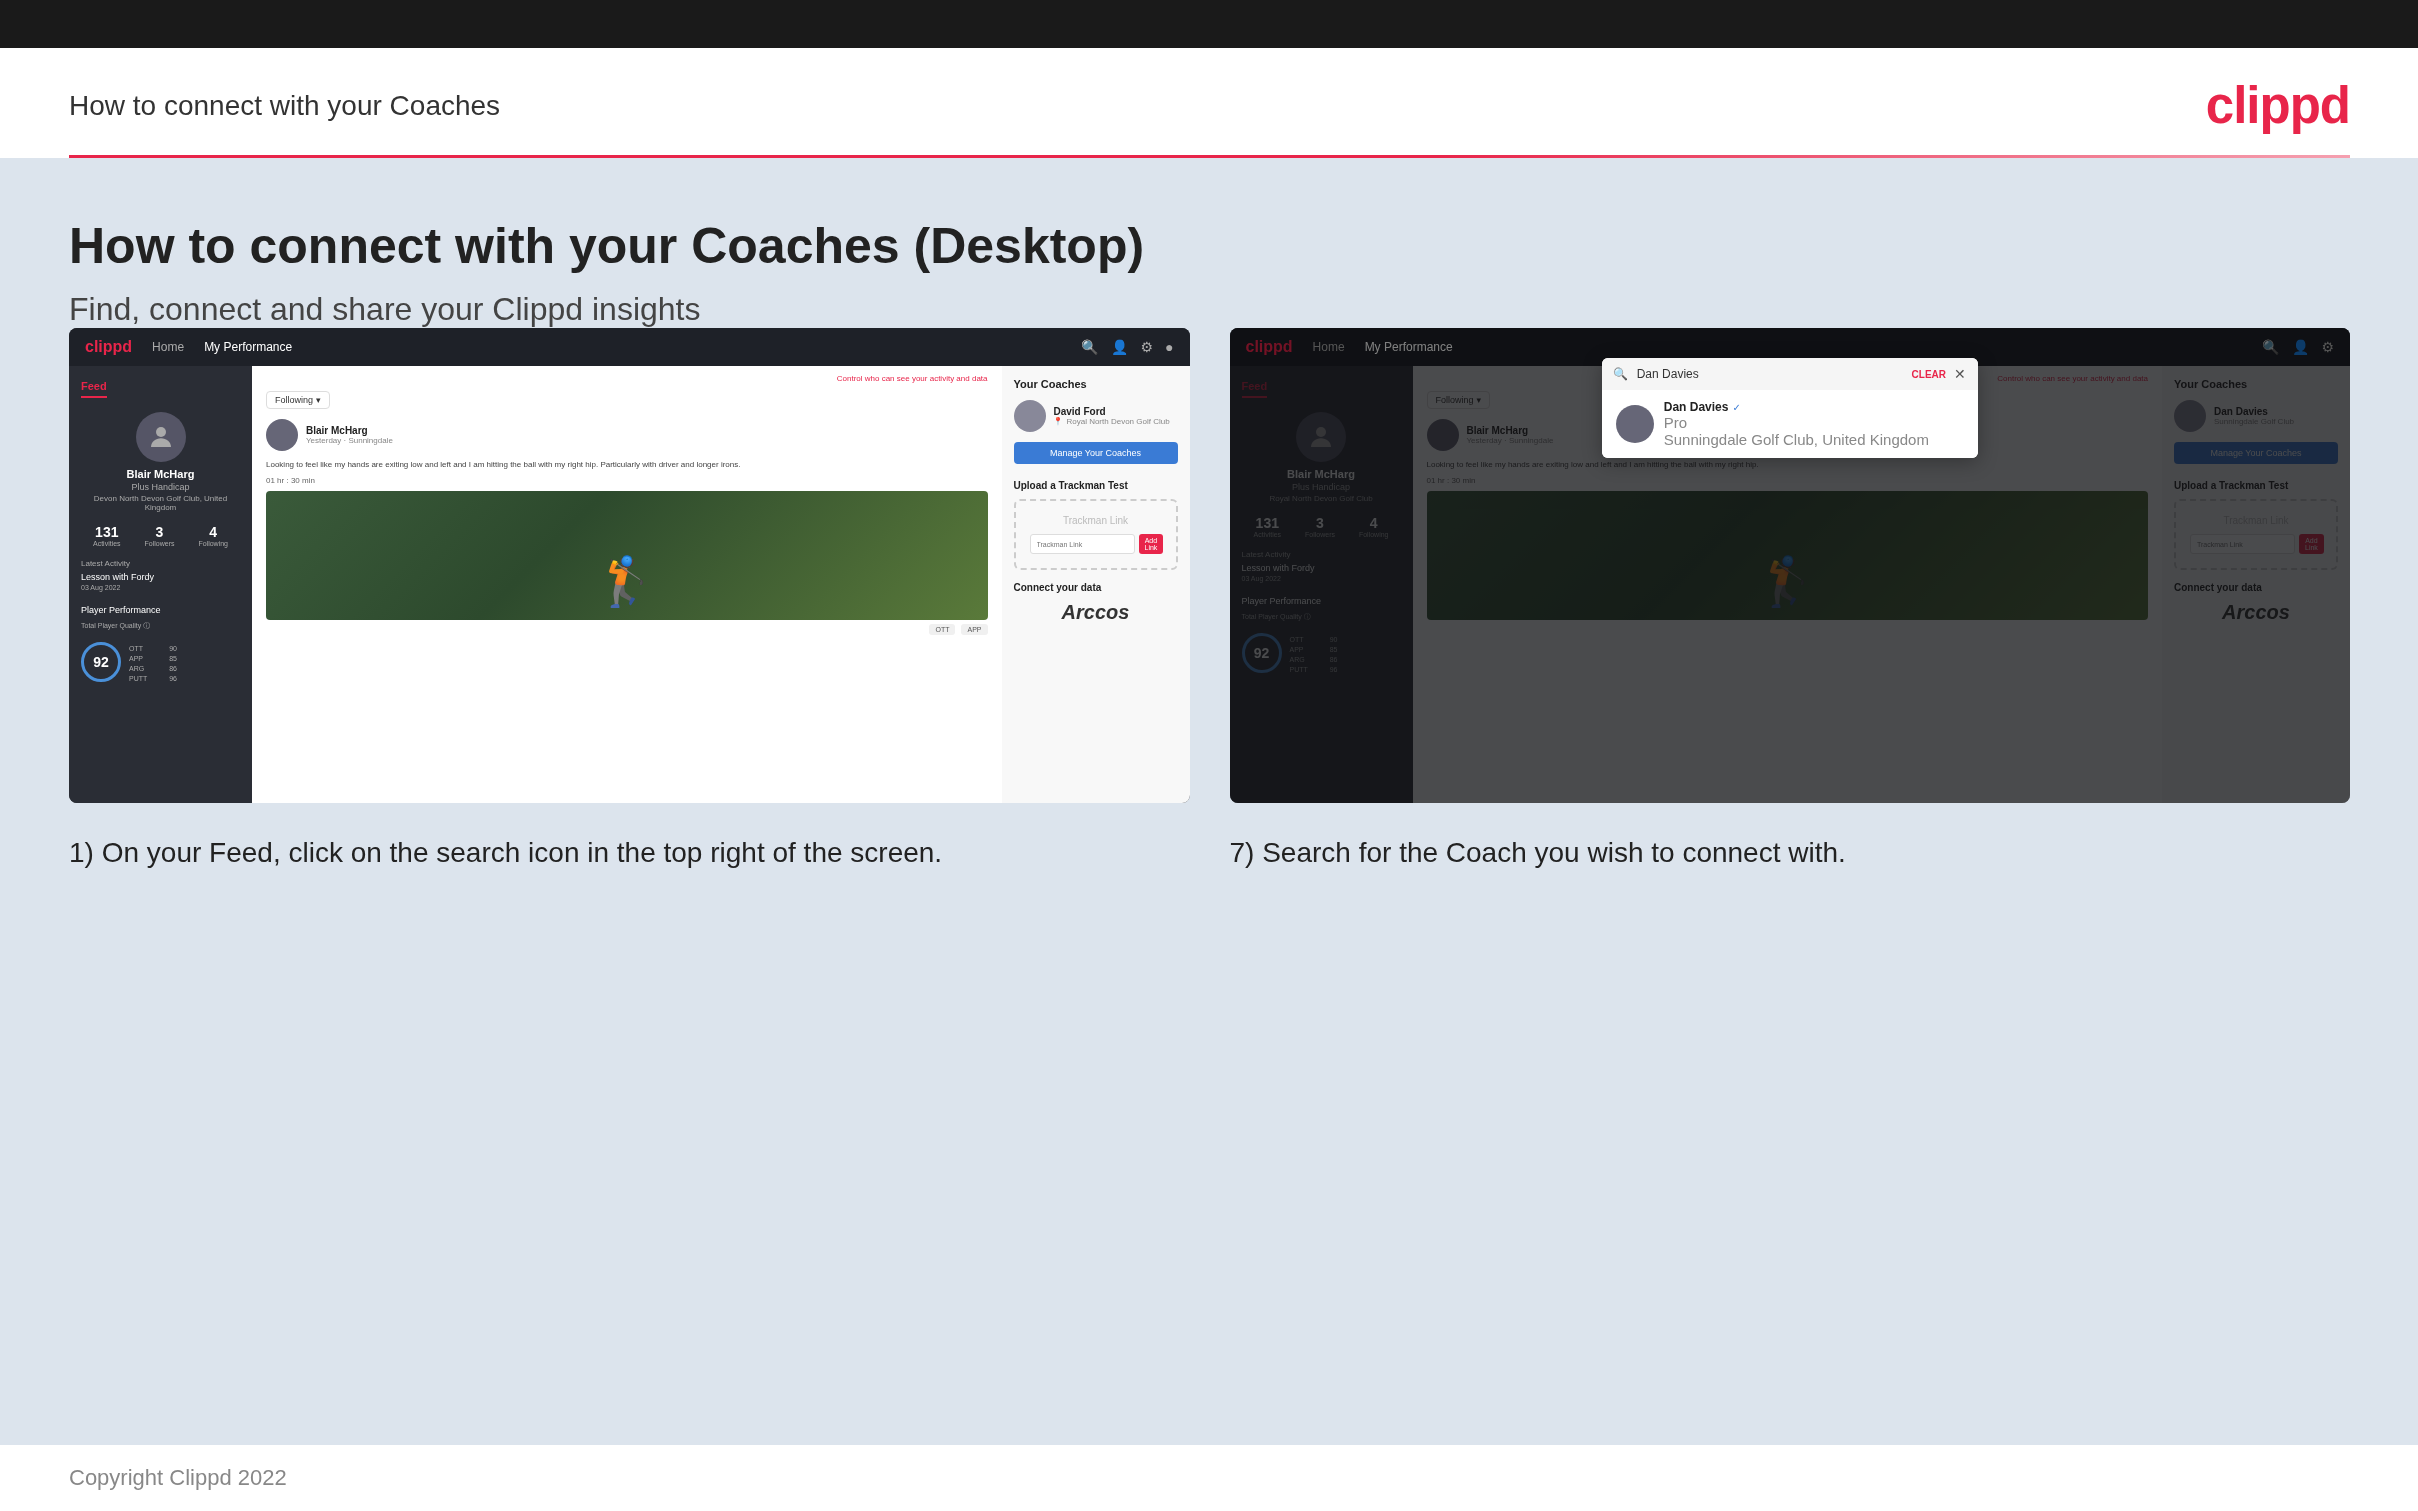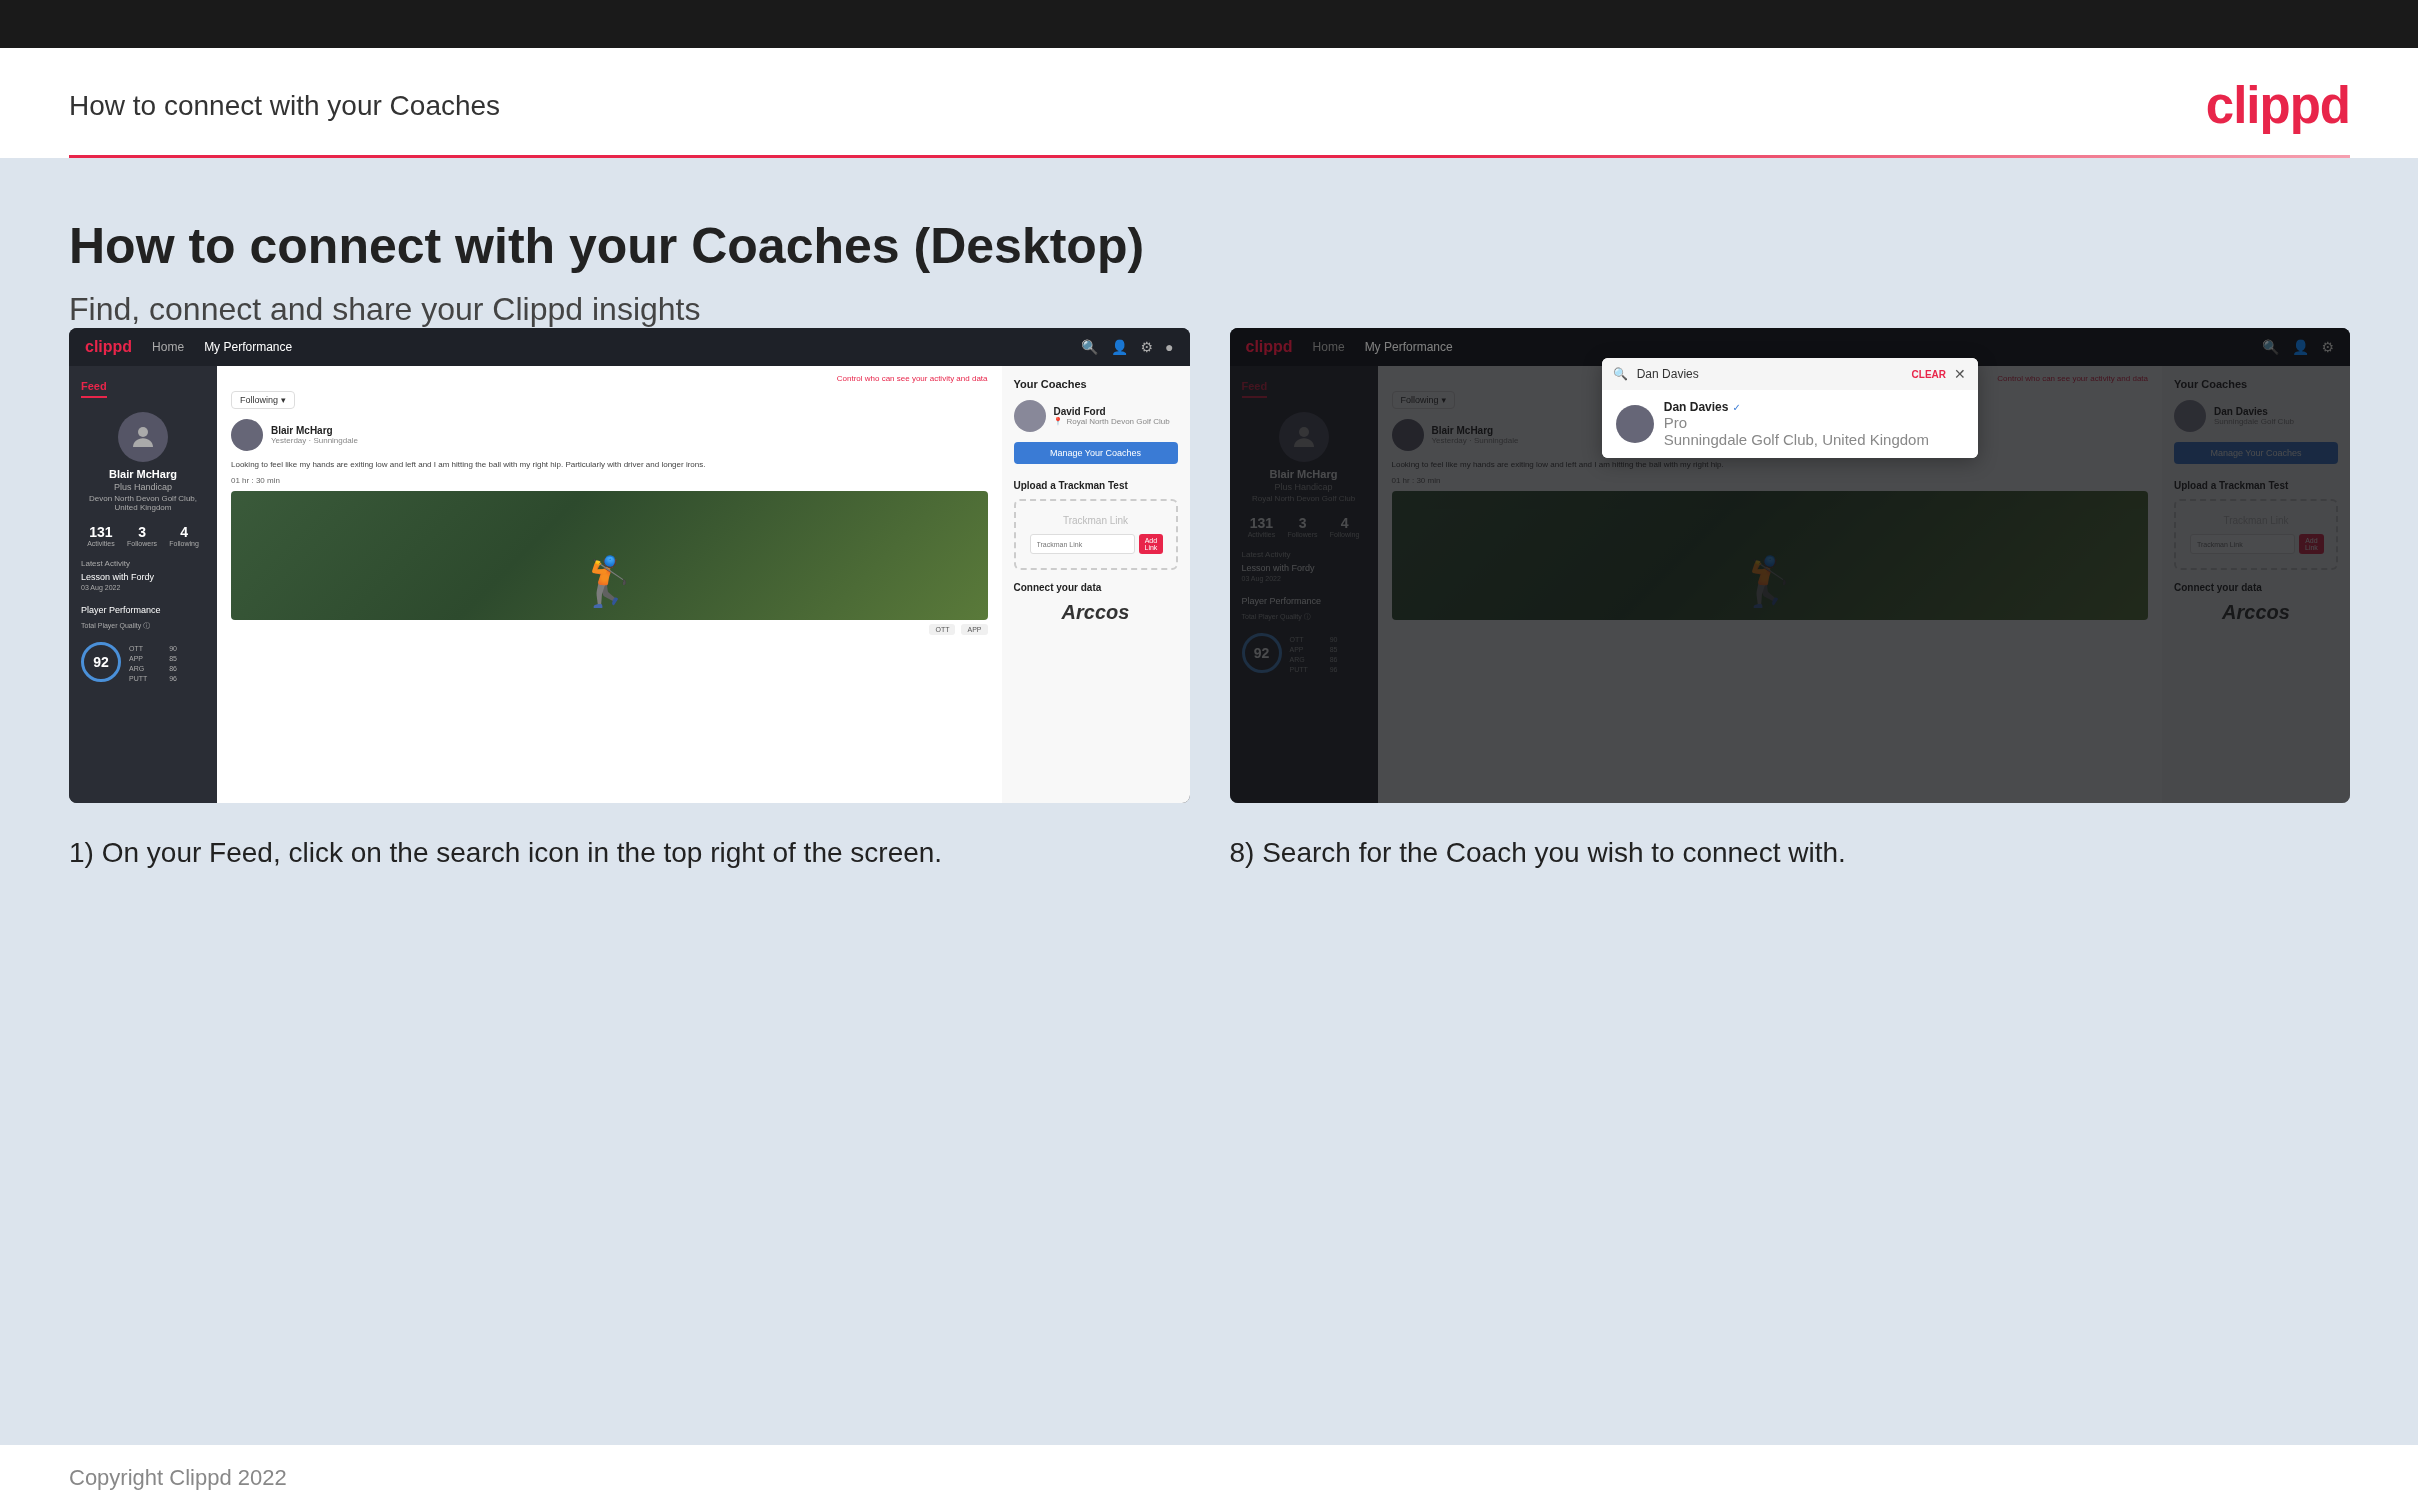--- a/index.html
+++ b/index.html
@@ -115,21 +115,21 @@
     }
 
     
     .feed-area {
       display: flex;
       height: calc(475px - 38px);
     }
 
     
     .left-panel {
-      width: 148px;
+      width: 183px;
       background: #2a2d35;
       padding: 14px 12px;
       flex-shrink: 0;
     }
     .feed-tab {
       color: #e8254a;
       font-size: 11px;
       font-weight: 600;
       border-bottom: 2px solid #e8254a;
       padding-bottom: 4px;
@@ -894,21 +894,21 @@
                 <span class="result-name">Dan Davies</span>
                 <span class="verified-badge">✓</span>
               </div>
               <div class="result-sub">Pro</div>
               <div class="result-sub">Sunningdale Golf Club, United Kingdom</div>
             </div>
           </div>
         </div>
       </div>
 
-      <div class="caption">8) Search for the Coach you wish to connect with.</div>
+      <div class="caption">7) Search for the Coach you wish to connect with.</div>
     </div>
 
   </div>
 </div>
 
 <div class="footer">
   <span class="footer-text">Copyright Clippd 2022</span>
 </div>
 
 <div class="bottom-bar"></div>

